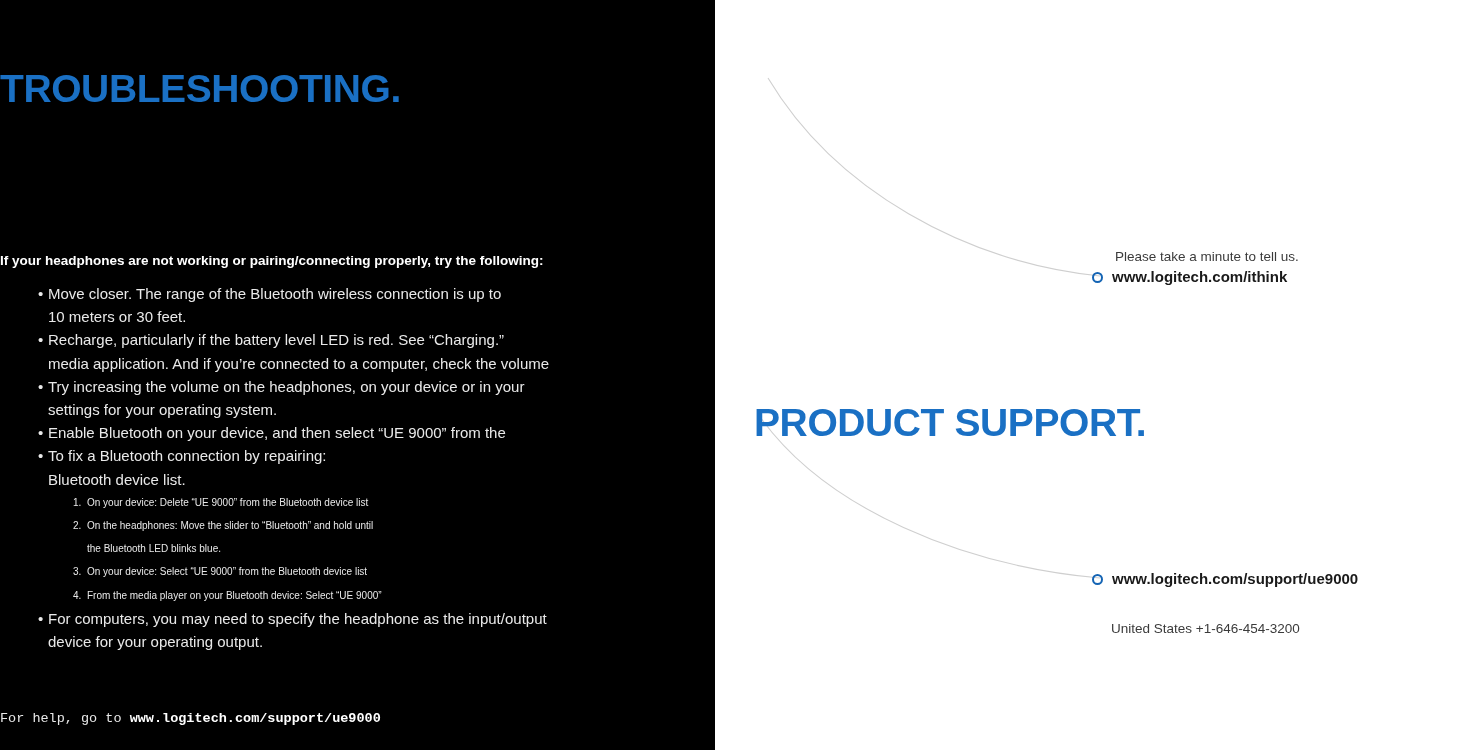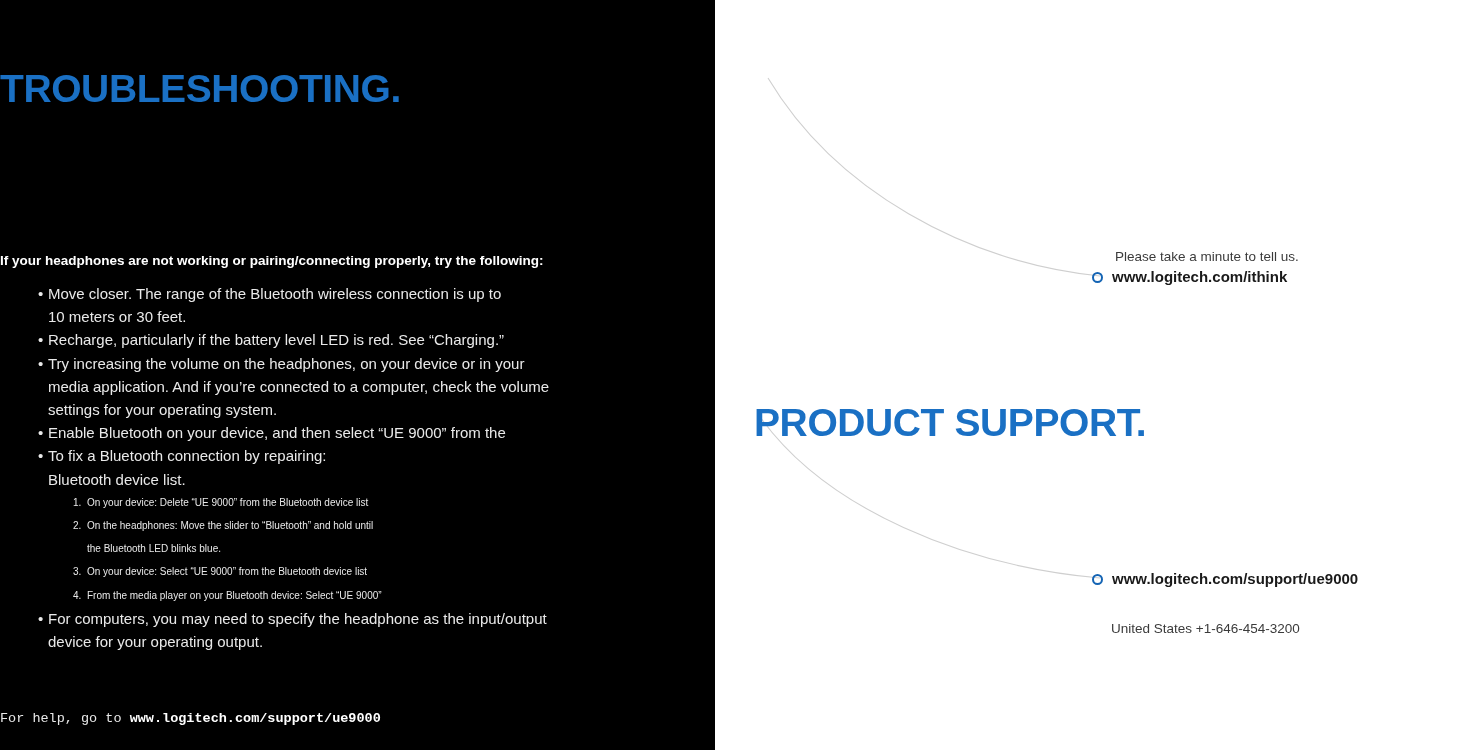--- a/index.html
+++ b/index.html
@@ -175,22 +175,22 @@
 
     <h1 class="heading-left">TROUBLESHOOTING.</h1>
 
     <p class="intro-line">If your headphones are not working or pairing/connecting properly, try the following:</p>
 
     <div class="bullets">
       <div id="bullet-block-a">
           <div class="bullet-row"><span class="marker">•</span><span>Move closer. The range of the Bluetooth wireless connection is up to</span></div>
           <div class="bullet-row cont"><span>10 meters or 30 feet.</span></div>
           <div class="bullet-row"><span class="marker">•</span><span>Recharge, particularly if the battery level LED is red. See “Charging.”</span></div>
+          <div class="bullet-row cont"><span>media application. And if you’re connected to a computer, check the volume</span></div>
           <div class="bullet-row"><span class="marker">•</span><span>Try increasing the volume on the headphones, on your device or in your</span></div>
-          <div class="bullet-row cont"><span>media application. And if you’re connected to a computer, check the volume</span></div>
           <div class="bullet-row cont"><span>settings for your operating system.</span></div>
           <div class="bullet-row"><span class="marker">•</span><span>Enable Bluetooth on your device, and then select “UE 9000” from the</span></div>
           <div class="bullet-row"><span class="marker">•</span><span>To fix a Bluetooth connection by repairing:</span></div>
           <div class="bullet-row cont"><span>Bluetooth device list.</span></div>
         </div>
       <div id="number-block">
           <div class="num-row"><span class="marker">1.</span><span>On your device: Delete “UE 9000” from the Bluetooth device list</span></div>
           <div class="num-row"><span class="marker">2.</span><span>On the headphones: Move the slider to “Bluetooth” and hold until</span></div>
           <div class="num-row cont"><span>the Bluetooth LED blinks blue.</span></div>
           <div class="num-row"><span class="marker">3.</span><span>On your device: Select “UE 9000” from the Bluetooth device list</span></div>

